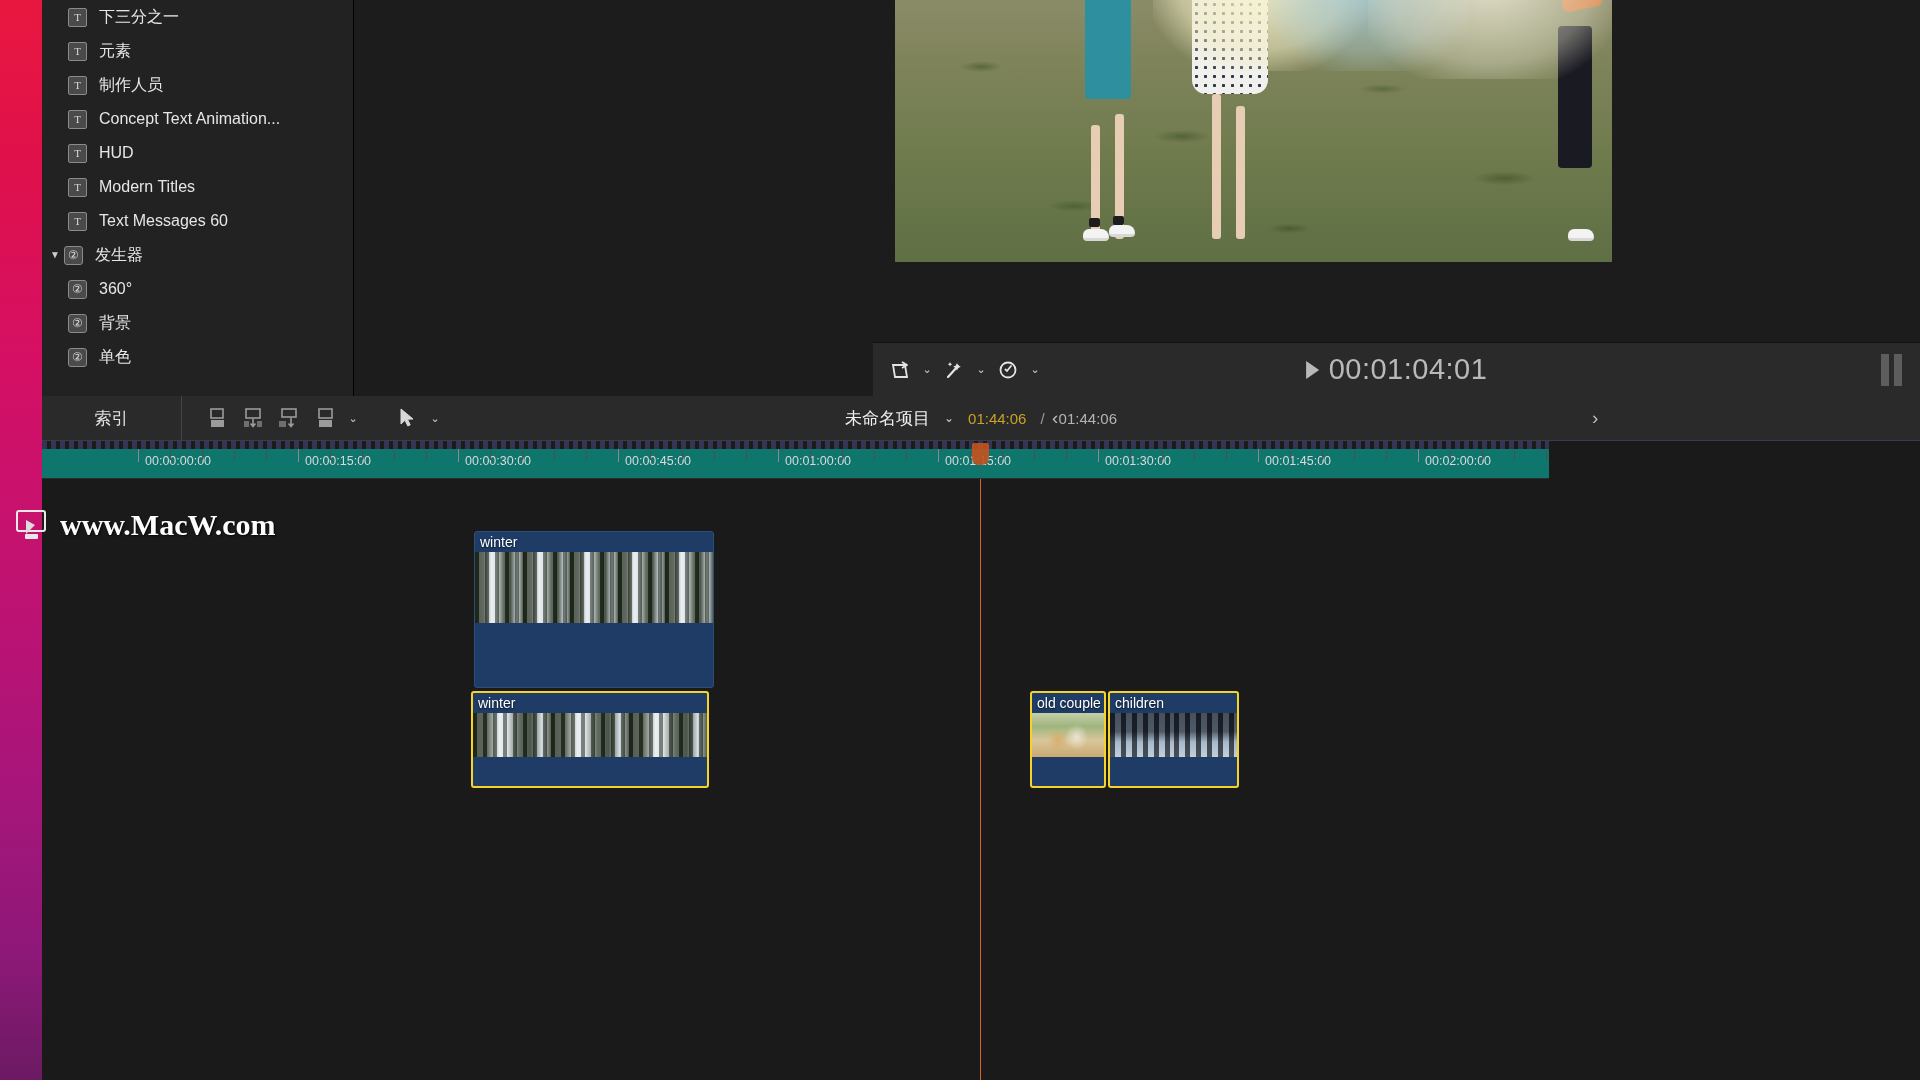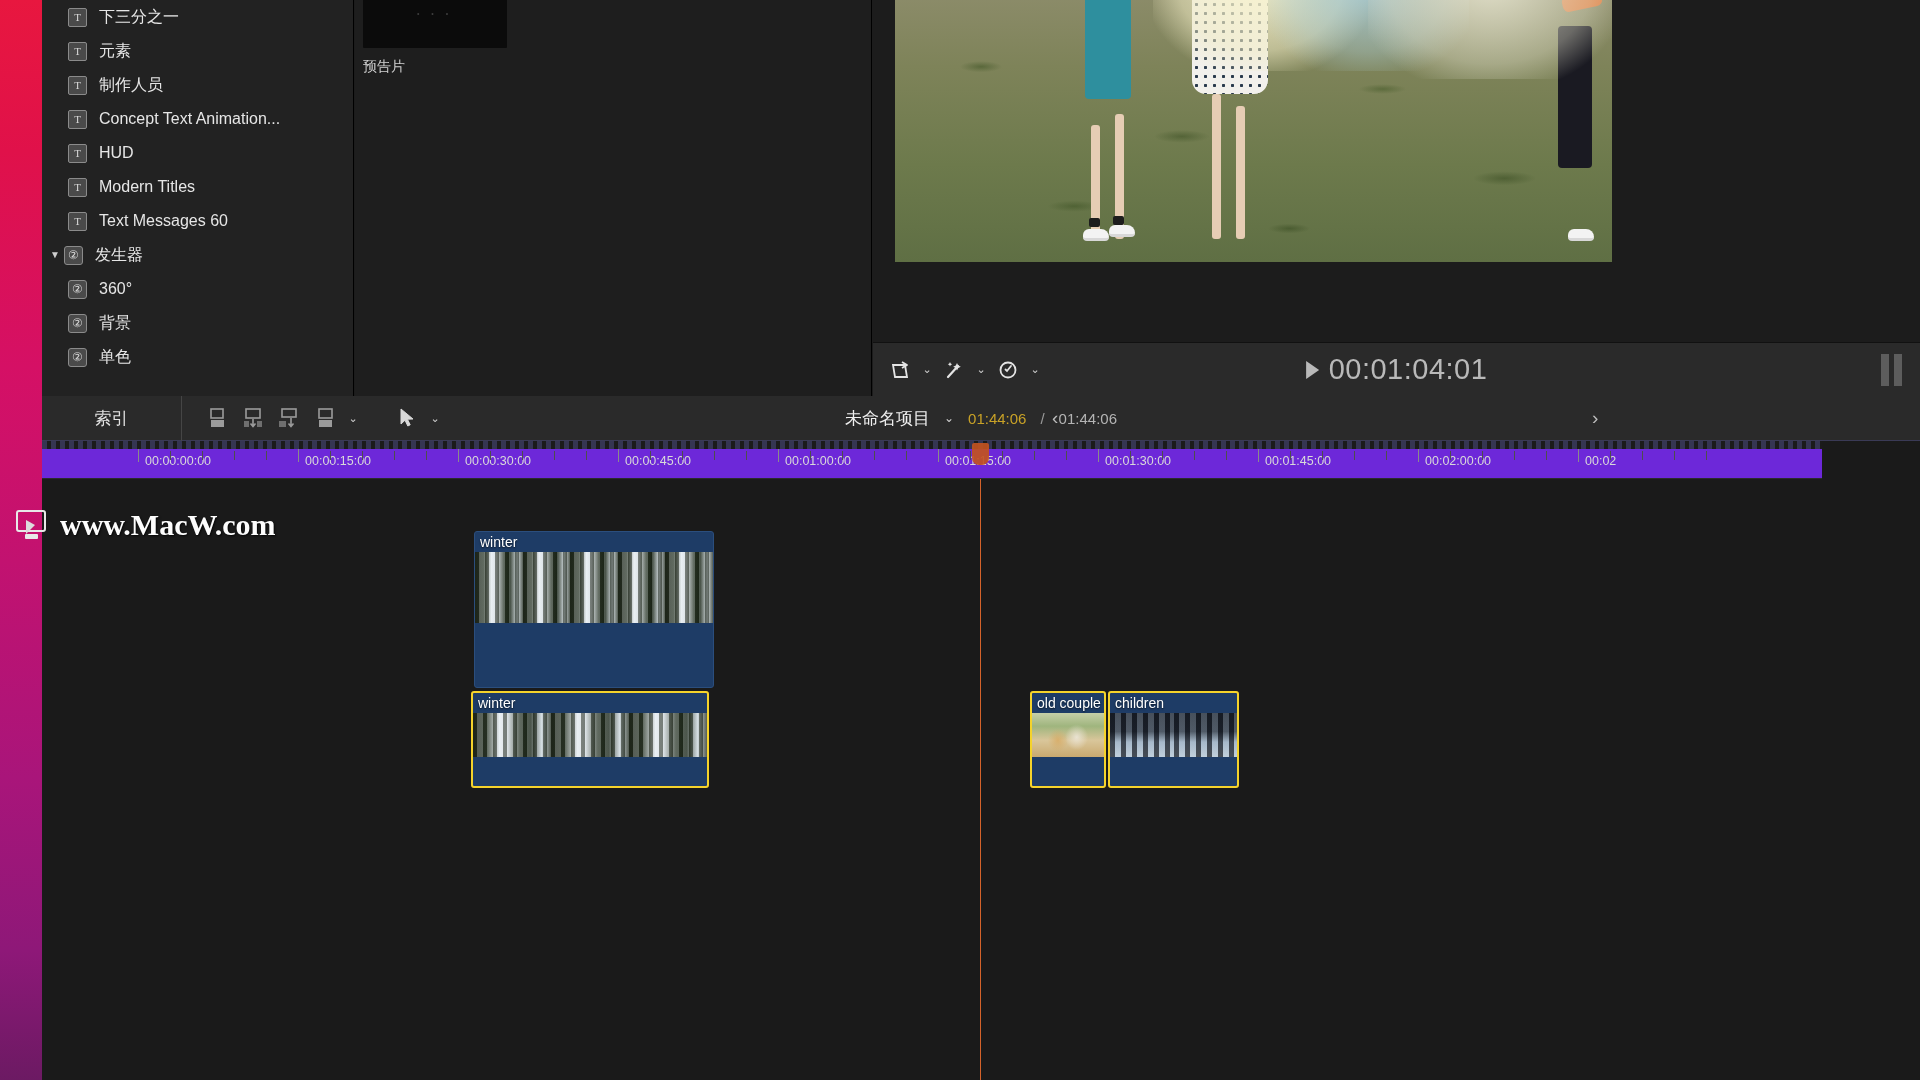--- a/index.html
+++ b/index.html
@@ -162,22 +162,22 @@
   .nav-left { position: absolute; left: 1010px; }
   .nav-right { position: absolute; left: 1550px; }
   .proj-name { color: #efefef; font-size: 17px; }
   .proj-chev { color: #cfcfcf; font-size: 12px; }
   .tc-cur { color: #c9a227; font-size: 15px; }
   .tc-sep { color: #9a9a9a; font-size: 15px; }
   .tc-tot { color: #b4b4b4; font-size: 15px; }
 
   
   .ruler {
-    position: absolute; left: 0; top: 45px; width: 1780px; height: 38px;
-    background: #6d28d9; border-bottom: 1px solid #2b2b2b;
+    position: absolute; left: 0; top: 45px; width: 1507px; height: 38px;
+    background: #0f766e; border-bottom: 1px solid #2b2b2b;
     overflow: hidden;
   }
   .ruler-strip {
     position: absolute; left: 0; top: 0; width: 1878px; height: 8px;
     background: repeating-linear-gradient(to right, #353552 0 5px, #1b1b1b 5px 9px);
   }
   .r-tick {
     position: absolute; top: 8px; width: 1px; height: 13px; background: #8a8a8a;
   }
   .r-tick.minor { height: 9px; background: #4e4e4e; top: 10px; }
@@ -307,29 +307,20 @@
         <div class="side-row">
           <span class="ic gen">②</span>
           <span class="side-label">背景</span>
         </div>
         <div class="side-row">
           <span class="ic gen">②</span>
           <span class="side-label">单色</span>
         </div>
       </div>
 
-    <div class="browser-pane">
-      <div class="thumb-cell">
-        <div class="thumb-img">
-
-          <div class="thumb-sub">• • •</div>
-        </div>
-        <div class="thumb-label">预告片</div>
-      </div>
-    </div>
 
     <div class="viewer-pane">
       <div class="video-frame">
         <div class="video-art">
 
           <div class="field"></div>
           <div class="fig f1">
               <div class="shorts"></div>
             <div class="leg" style="left:24px;height:44%;"></div>
             <div class="leg" style="left:48px;height:48%;"></div>

